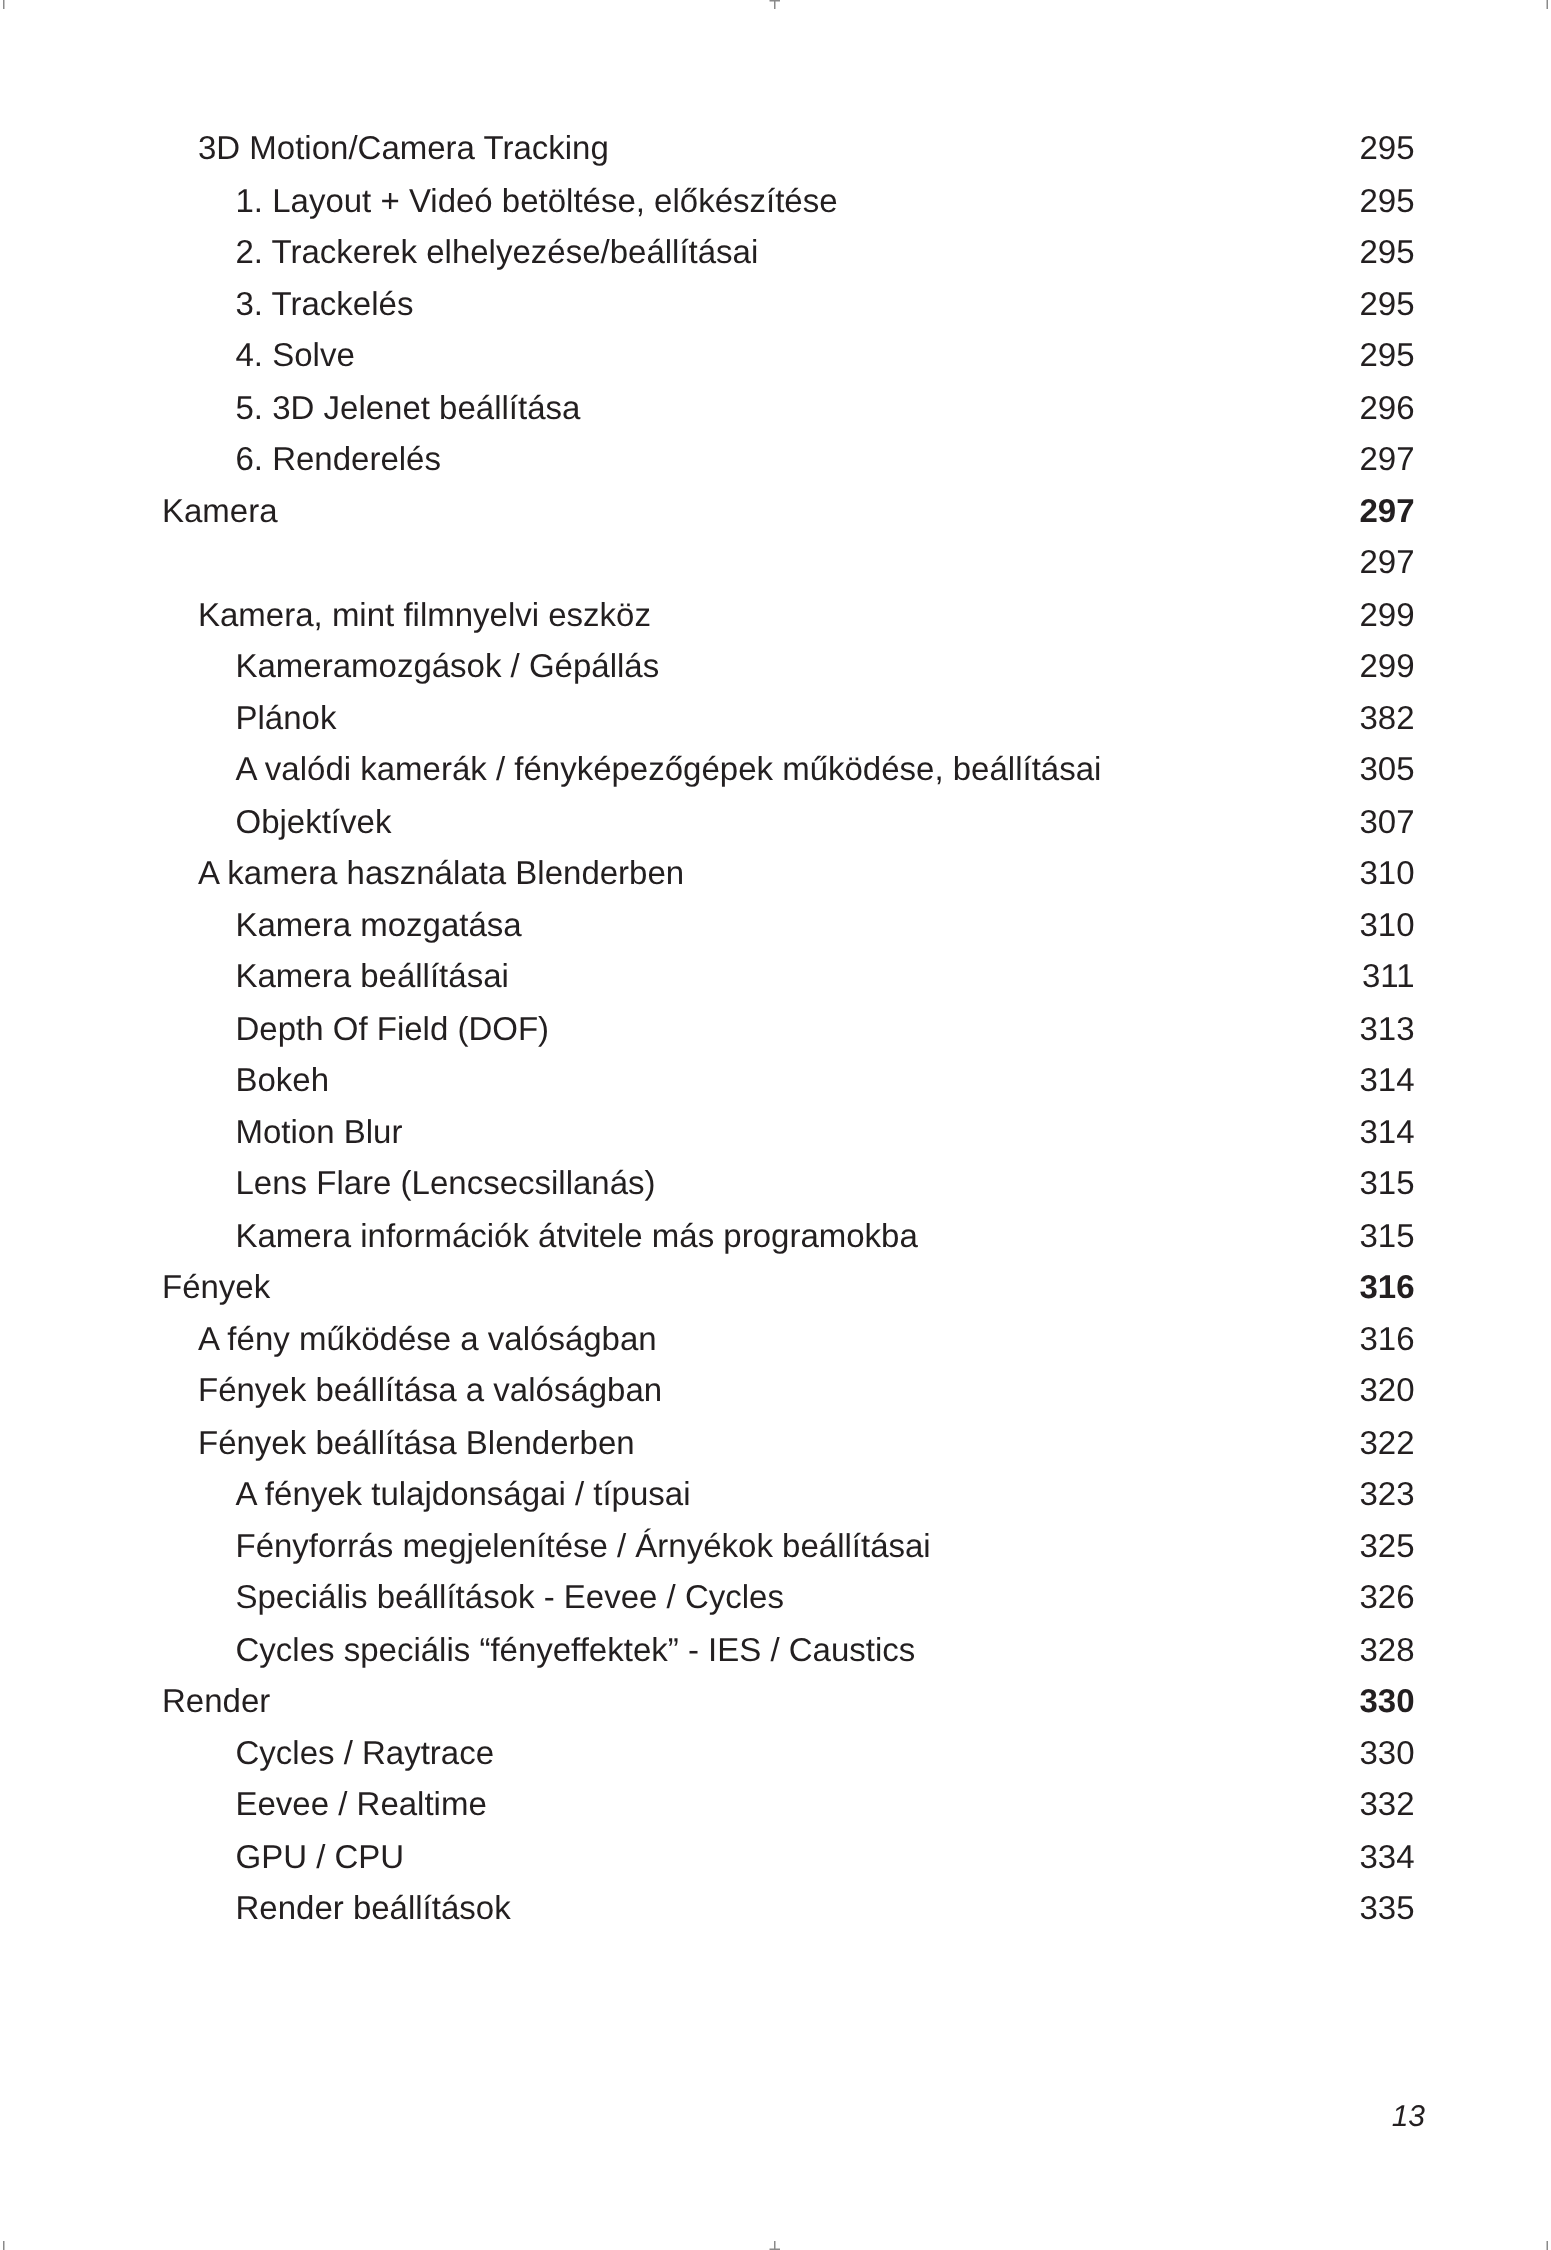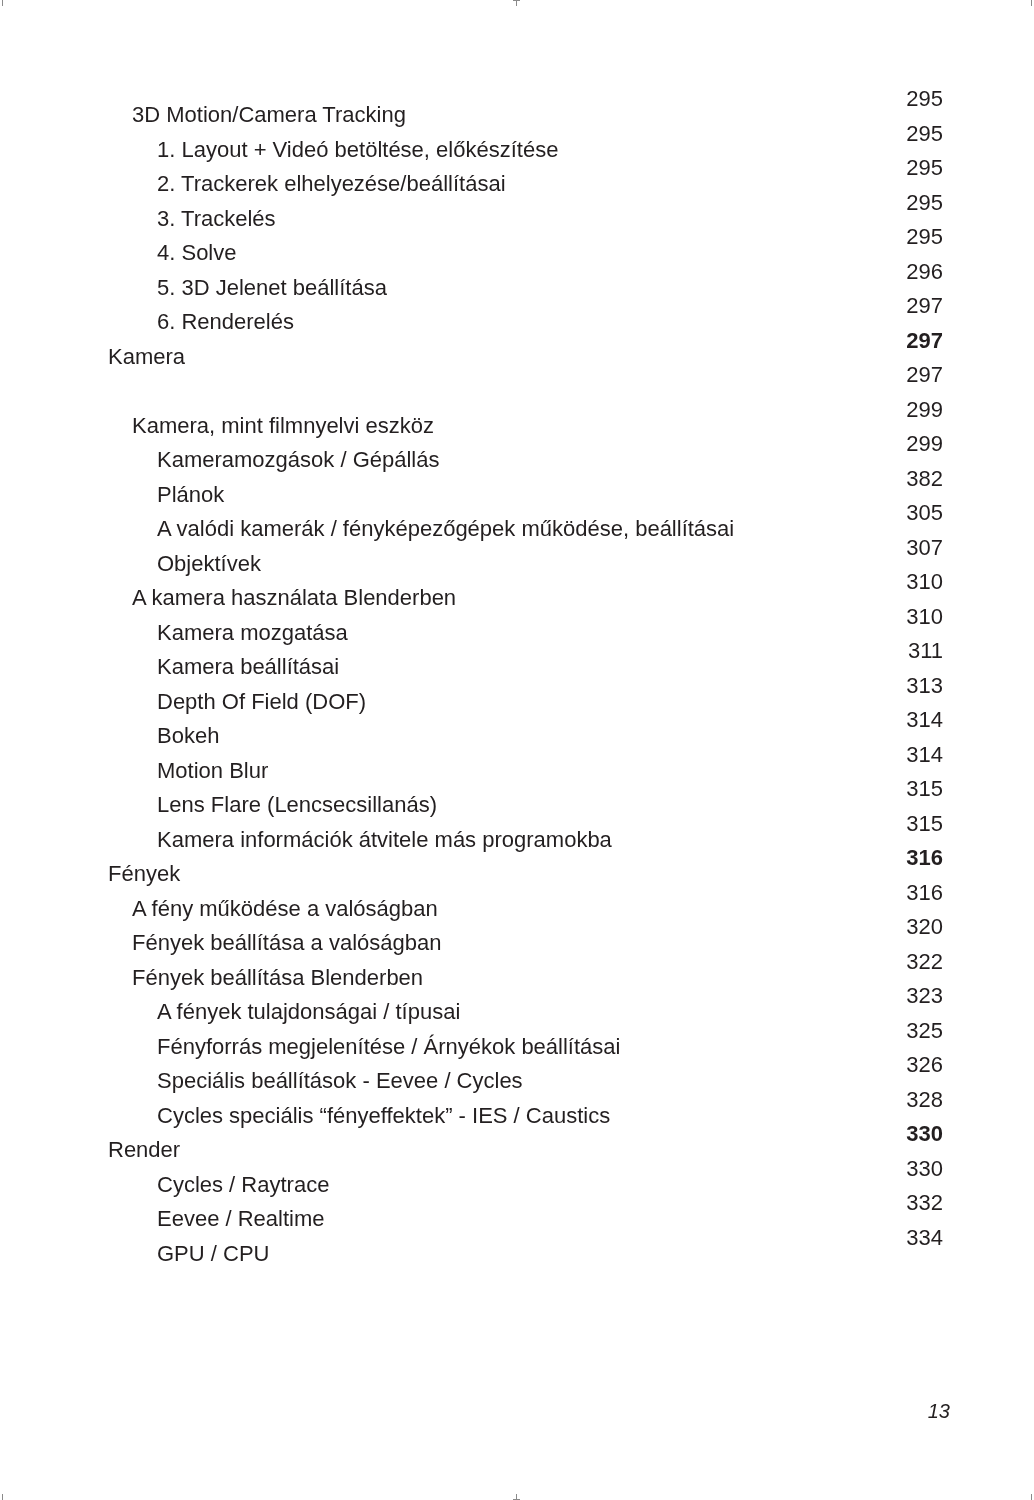--- a/index.html
+++ b/index.html
@@ -6,21 +6,21 @@
     body {
       width: 1034px; height: 1500px; position: relative; overflow: hidden;
       font-family: "Liberation Sans", sans-serif; color: #231f20;
     }
     .crop { position: absolute; background: #8a8a8a; }
     .toc { position: absolute; left: 0; top: 82px; width: 1034px; }
     .row {
       position: relative; height: 34.5px; line-height: 34.5px;
       font-size: 22px; white-space: nowrap;
     }
-    .row .title { position: absolute; top: 16px; }
+    .row .title { position: absolute; top: 0; }
     .row .page { position: absolute; right: 91px; top: 0; text-align: left; }
     .lvl0 .title { left: 108px; font-weight: normal; }
     .lvl0 .page { font-weight: bold; }
     .lvl1 .title { left: 132px; }
     .lvl2 .title { left: 157px; }
     .folio {
       position: absolute; right: 84px; top: 1398px;
       font-size: 20px; line-height: 26px; font-style: italic;
     }
   </style>
@@ -165,15 +165,19 @@
       <span class="page">330</span>
     </div>
     <div class="row lvl2">
       <span class="title">Eevee / Realtime</span>
       <span class="page">332</span>
     </div>
     <div class="row lvl2">
       <span class="title">GPU / CPU</span>
       <span class="page">334</span>
     </div>
+    <div class="row lvl2">
+      <span class="title">Render beállítások</span>
+      <span class="page">335</span>
+    </div>
   </div>
 
 <div class="folio">13</div>
 
 </body></html>

